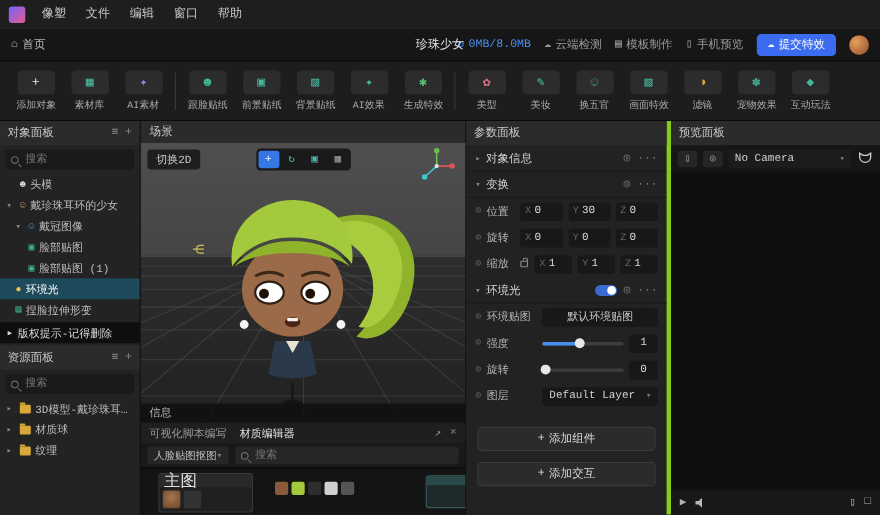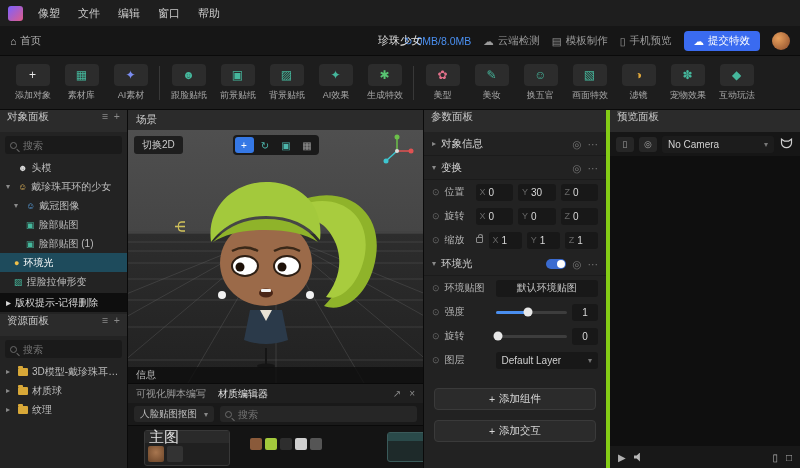--- a/index.html
+++ b/index.html
@@ -1,18 +1,18 @@
 <!DOCTYPE html>
 <html><head>
 <meta charset="utf-8">
 <style>
   html,body{margin:0;padding:0;background:#000;}
   *{box-sizing:border-box;}
   #app{width:800px;height:468px;background:#404040;position:relative;overflow:hidden;
-       font-family:Liberation Sans, sans-serif;color:#bbb;font-size:10px;}
+       font-family:Liberation Mono, monospace;color:#bbb;font-size:10px;}
   .hstack{display:flex;align-items:center;}
 
   
   .menubar{height:26px;background:#1e1e1e;display:flex;align-items:center;padding:0 8px;font-size:11px;color:#c9c9c9;}
   .app-logo{width:15px;height:15px;border-radius:3px;background:linear-gradient(135deg,#7b61ff,#e05c8a);margin-right:6px;flex:none;}
   .menu-item{padding:0 9px;height:26px;line-height:26px;cursor:default;white-space:nowrap;}
 
   
   .topbar{height:30px;background:#161616;display:flex;align-items:center;padding:0 10px;position:relative;border-bottom:1px solid #0a0a0a;font-size:10.5px;}
   .home-btn{gap:4px;color:#b5b5b5;}
@@ -28,21 +28,21 @@
   .rb-item{width:49px;display:flex;flex-direction:column;align-items:center;gap:3px;flex:none;}
   .rb-icon{width:34px;height:22px;background:#2c2c2c;border-radius:4px;display:flex;align-items:center;justify-content:center;font-size:12px;}
   .rb-label{font-size:9.5px;color:#a8a8a8;white-space:nowrap;transform:scale(.95);}
   .rb-sep{width:1px;height:34px;background:#383838;margin:0 4px;flex:none;}
 
   
   .main{display:flex;height:358px;}
 
   
   .left-panel{width:128px;background:#232323;border-right:1px solid #0a0a0a;display:flex;flex-direction:column;overflow:hidden;}
-  .panel-header{height:22px;background:#2b2b2b;display:flex;padding:0 7px;color:#c8c8c8;font-size:10.5px;flex:none;}
+  .panel-header{height:22px;background:#2b2b2b;display:flex;align-items:center;padding:0 7px;color:#c8c8c8;font-size:10.5px;flex:none;}
   .ph-icons{margin-left:auto;display:flex;gap:6px;color:#8a8a8a;}
   .search-box{height:18px;margin:4px 5px;background:#1a1a1a;border-radius:3px;display:flex;align-items:center;padding:0 5px;gap:4px;flex:none;}
   .search-box input{background:transparent;border:none;outline:none;color:#bbb;font-size:10px;width:100%;font-family:inherit;}
   .mag{width:7px;height:7px;border:1.2px solid #6a6a6a;border-radius:50%;position:relative;flex:none;}
   .mag::after{content:"";position:absolute;width:4px;height:1.2px;background:#6a6a6a;transform:rotate(45deg);left:5px;top:7px;}
   .tree-row{height:19px;display:flex;align-items:center;gap:4px;padding-right:4px;color:#bdbdbd;white-space:nowrap;overflow:hidden;flex:none;}
   .tree-row.sel{background:#1e4b5c;color:#fff;}
   .d0{padding-left:6px;}.d1{padding-left:14px;}.d2{padding-left:26px;}
   .tw{width:8px;color:#8a8a8a;font-size:8px;flex:none;}
   .ti{font-size:9px;flex:none;}
@@ -61,21 +61,21 @@
   .gz{width:19px;height:16px;border-radius:3px;display:flex;align-items:center;justify-content:center;font-size:10px;color:#4db6ac;}
   .gz.active{background:#3578e5;color:#fff;}
   .axis-gizmo{position:absolute;right:6px;top:2px;}
   .char-svg{position:absolute;left:50px;top:34px;}
   .trident{position:absolute;left:46px;top:88px;color:#cfc05a;font-size:15px;transform:rotate(90deg);}
   .info-bar{position:absolute;left:0;right:0;bottom:0;height:16px;background:rgba(14,14,14,.8);display:flex;align-items:center;padding:0 8px;color:#b8b8b8;font-size:10px;margin-top:40px;}
   .tabs-row{height:20px;background:#1f1f1f;display:flex;align-items:center;padding:0 8px;gap:12px;color:#9a9a9a;font-size:10px;border-top:1px solid #0a0a0a;flex:none;}
   .tab.active{color:#e0e0e0;}
   .tabs-icons{margin-left:auto;display:flex;gap:8px;color:#8a8a8a;}
   .node-toolbar{height:22px;background:#191919;display:flex;align-items:center;gap:6px;padding:0 6px;flex:none;}
-  .nt-dropdown{height:16px;background:#262626;border-radius:3px;display:flex;align-items:center;gap:7px;padding:0 6px;color:#c0c0c0;font-size:9.5px;white-space:nowrap;justify-content:flex-end;}
+  .nt-dropdown{height:16px;background:#262626;border-radius:3px;display:flex;align-items:center;gap:0;padding:0 6px;color:#c0c0c0;font-size:9.5px;white-space:nowrap;justify-content:flex-end;}
   .nt-search{height:16px;margin:0;background:#262626;flex:1;}
   .node-area{flex:1;background:#141414;position:relative;overflow:hidden;border-top:1px solid #0a0a0a;}
   .node-card{position:absolute;left:16px;top:4px;width:86px;background:#202020;border:1px solid #383838;border-radius:3px;}
   .node-head{height:12px;background:#2a2a2a;color:#e0e0e0;font-size:15px;display:flex;align-items:center;padding:0 4px;}
   .node-body{display:flex;gap:3px;padding:3px;}
   .thumb{width:16px;height:16px;border-radius:2px;}
   .t-face{background:radial-gradient(circle at 50% 40%,#a8764f,#6a4428);}
   .t-dark{background:#333;}
   .float-thumbs{position:absolute;left:122px;top:12px;display:flex;gap:3px;}
   .ft{width:12px;height:12px;border-radius:2px;}

